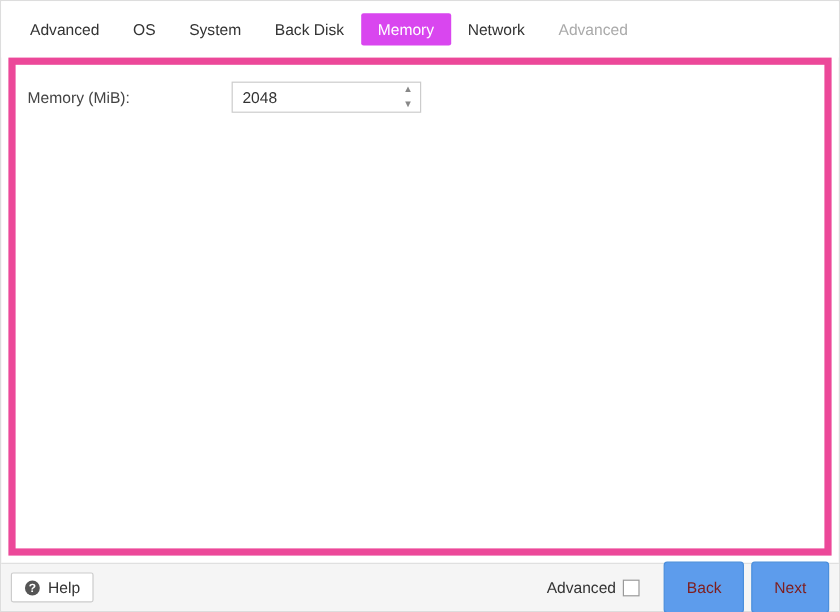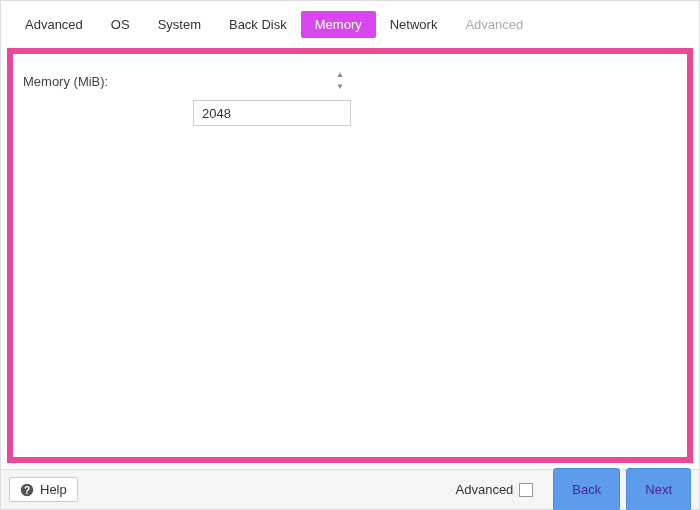--- a/index.html
+++ b/index.html
@@ -87,21 +87,20 @@
     height: 26px;
   }
   .spinner input {
     width: 100%;
     height: 100%;
     padding: 3px 22px 3px 8px;
     border: 1px solid #ccc;
     font-size: 13px;
     color: #333;
     outline: none;
-    margin-top: 32px;
   }
   .spinner .spin-btns {
     position: absolute;
     right: 4px;
     top: 2px;
     bottom: 2px;
     width: 14px;
     display: flex;
     flex-direction: column;
     justify-content: center;
@@ -145,21 +144,21 @@
   .adv-check {
     width: 14px;
     height: 14px;
     border: 1px solid #999;
     background: #fff;
     margin-right: 14px;
     cursor: pointer;
   }
   .btn {
     background: #5d9cec;
-    color: #4c1d95;
+    color: #7f1d1d;
     border: 1px solid #4a8edc;
     padding: 13px 18px;
     border-radius: 3px;
     cursor: pointer;
     margin-left: 6px;
     font-size: 13px;
   }
 </style>
 </head>
 <body>

